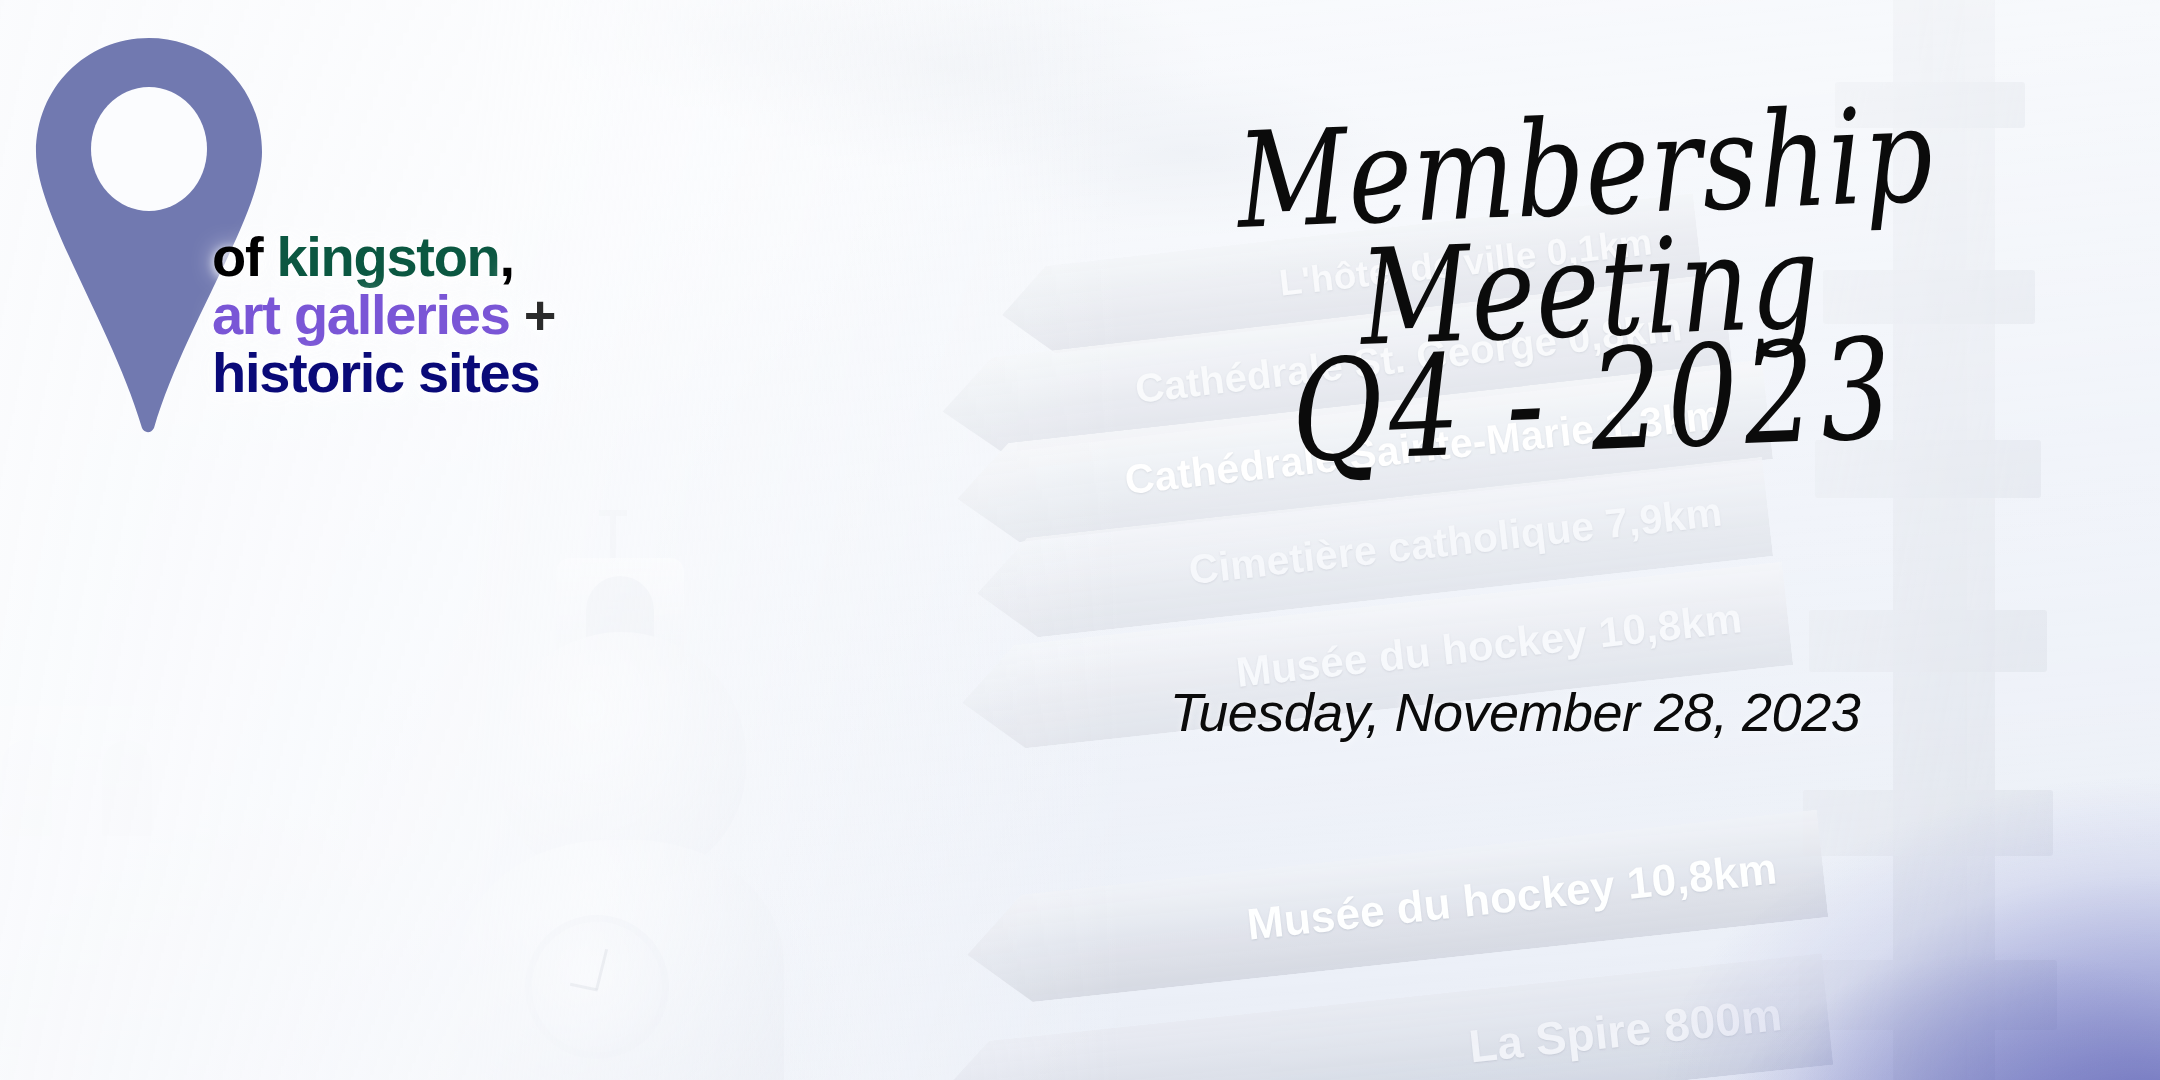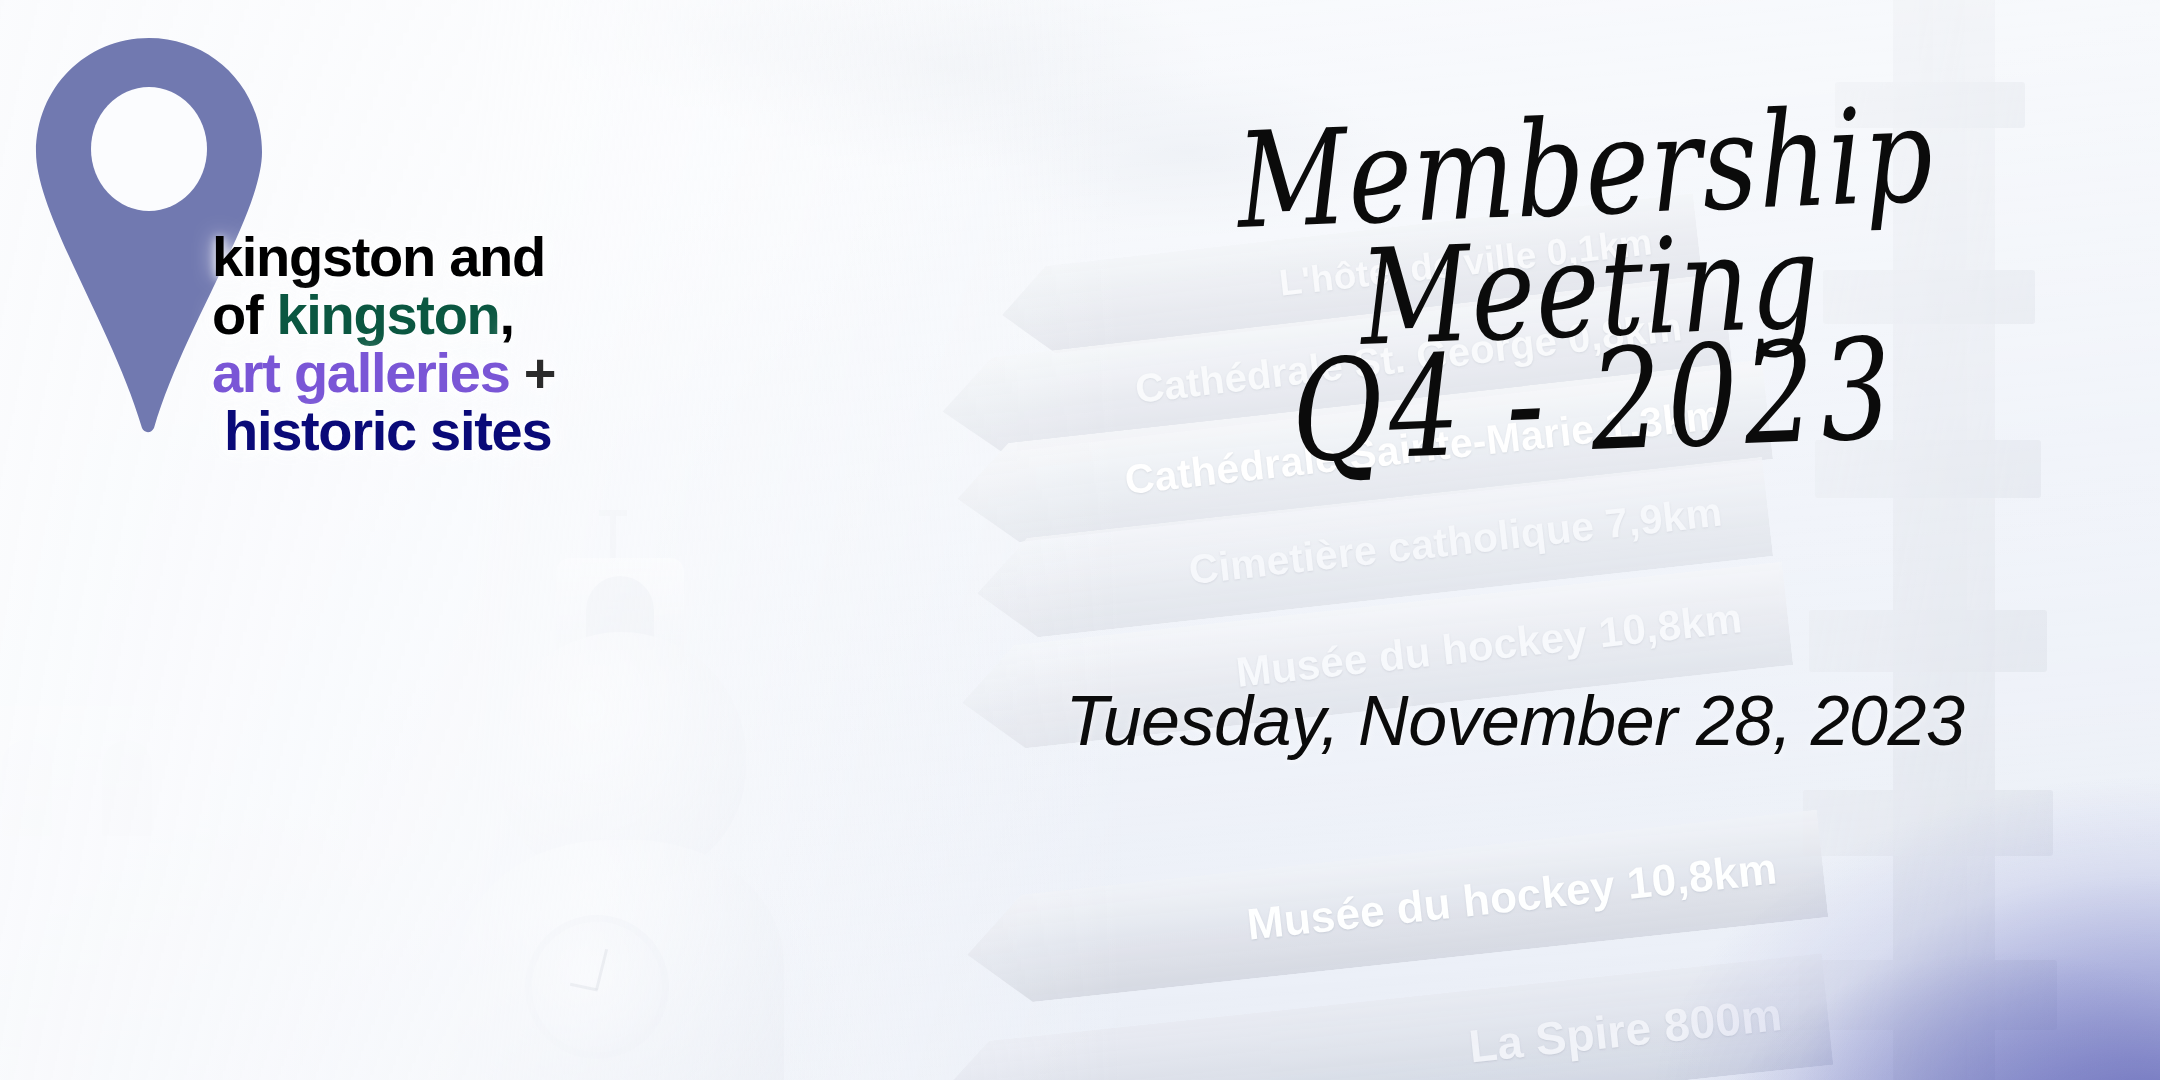--- a/index.html
+++ b/index.html
@@ -201,21 +201,21 @@
     font-weight:bold;
     font-size:56px;
     line-height:1.035;
     letter-spacing:-1.3px;
     color:#000000;
     text-shadow:0 2px 10px rgba(255,255,255,.95), 0 0 22px rgba(255,255,255,.85);
   }
   #org-block .ln { display:block; white-space:nowrap; }
   .c-museums  { color:#0B5741; }
   .c-galleries{ color:#7A56D6;margin-top:44px; }
-  .c-historic { color:#0A0A78;margin-left:12px; }
+  .c-historic { color:#0A0A78; }
   .c-plus     { color:#2B2B2B; }
 
   
   #script-title {
     position:absolute; left:1080px; top:126px; width:1020px;
     color:#0b0b0b;
     font-family:"DejaVu Serif", serif;
     font-style:italic;
     font-weight:400;
     text-align:center;
@@ -235,21 +235,21 @@
   #when {
     position:absolute; left:960px; top:682px; width:1110px;
     text-align:center;
     color:#0b0b0b;
     font-family:"Liberation Sans Narrow","Liberation Sans", sans-serif;
     font-style:italic;
     font-weight:400;
     letter-spacing:-.5px;
     text-shadow:0 1px 6px rgba(255,255,255,.6);
   }
-  #when .d1 { display:block; font-size:70px; line-height:1.12; }
+  #when .d1 { display:block; font-size:54px; line-height:1.12; }
   #when .d2 { display:block; font-size:70px; line-height:1.12; }
 </style>
 </head>
 <body>
 
 <div id="banner">
 
   <div class="bg-layer bg-sky"></div>
   <div class="bg-layer bg-clouds"></div>
   <div class="bg-wash-left bg-layer"></div>
@@ -306,21 +306,20 @@
   <div class="fg">
 
     <div id="pin">
       <svg viewBox="0 0 230 400" xmlns="http://www.w3.org/2000/svg" aria-hidden="true">
         <path d="M115 2 C52 2 2 52 2 116 C2 178 78 290 108 392 C110 397 117 398 120 392 C150 290 228 178 228 116 C228 52 178 2 115 2 Z" fill="#7179B0"></path>
         <ellipse cx="115" cy="113" rx="58" ry="62" fill="#fbfcfe"></ellipse>
       </svg>
     </div>
 
     <div id="org-block">
-      <span class="ln">kingston and</span>
       <span class="ln"><span>of </span><span class="c-museums">kingston</span><span>,</span></span>
       <span class="ln"><span class="c-galleries">art galleries</span><span class="c-plus"> +</span></span>
       <span class="ln"><span class="c-historic">historic sites</span></span>
     </div>
 
     <div id="script-title">
       <span class="s1">Membership Meeting</span>
       <span class="s2">Q4 - 2023</span>
     </div>
 

